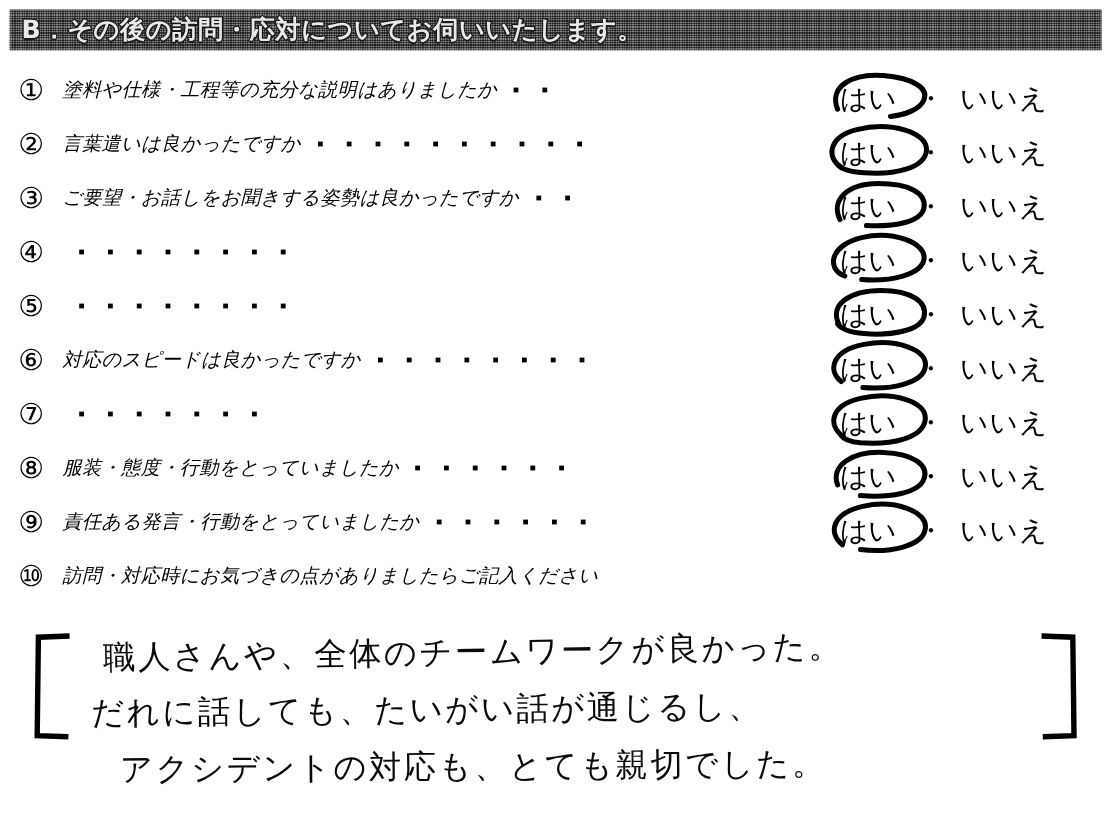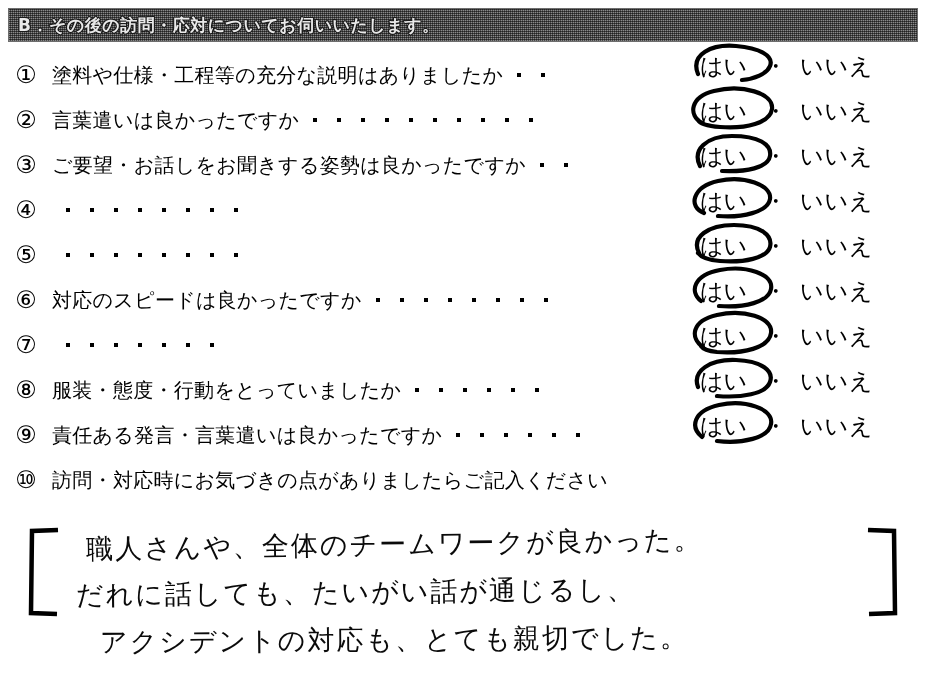--- a/index.html
+++ b/index.html
@@ -26,21 +26,21 @@
     background-color: #8a8a8a;
     background-image:
       repeating-linear-gradient(0deg, rgba(0,0,0,0.55) 0px, rgba(0,0,0,0.55) 1px, rgba(255,255,255,0.0) 1px, rgba(255,255,255,0.0) 2px),
       repeating-linear-gradient(90deg, rgba(0,0,0,0.45) 0px, rgba(0,0,0,0.45) 1px, rgba(255,255,255,0.0) 1px, rgba(255,255,255,0.0) 2px);
     box-shadow: inset 0 0 0 1px #6d6d6d;
     display: flex;
     align-items: center;
     overflow: hidden;
   }
   #section-header-title {
-    font-size: 17px;
+    font-size: 21px;
     line-height: 30px;
     font-weight: bold;
     letter-spacing: 0.5px;
     padding-left: 10px;
     color: #e9e9e9;
     -webkit-text-stroke: 1.6px #111111;
     paint-order: stroke fill;
     text-shadow:
       1px 0 0 #1a1a1a, -1px 0 0 #1a1a1a,
       0 1px 0 #1a1a1a, 0 -1px 0 #1a1a1a;
@@ -61,24 +61,25 @@
     align-items: center;
   }
   .q-number {
     width: 52px;
     text-align: center;
     font-size: 24px;
     line-height: 28px;
     flex: 0 0 52px;
   }
   .q-text {
-    font-size: 20px;
+    font-size: 16px;
     line-height: 28px;
     white-space: nowrap;
     letter-spacing: 0.3px;
+    font-style: italic;
   }
   .q-dots {
     flex: 0 0 auto;
     margin-left: 14px;
     display: flex;
     align-items: center;
     height: 28px;
   }
   .q-dots .dot {
     width: 4px;
@@ -87,21 +88,21 @@
     margin-right: 20px;
   }
 
   
   .q-answers {
     position: absolute;
     right: 10px;
     top: 0;
     height: 45px;
     display: flex;
-    align-items: flex-start;
+    align-items: flex-end;
     font-size: 23px;
     line-height: 28px;
   }
   .ans-yes-wrap {
     position: relative;
     display: inline-block;
     padding: 0 3px;
   }
   .ans-sep {
     margin: 0 13px 0 14px;
@@ -335,21 +336,21 @@
             <svg viewBox="0 0 96 47" preserveAspectRatio="none">
               <path d="M14 32 C8 16, 26 4, 52 5 C78 6, 90 16, 86 27 C82 39, 57 43, 33 41"></path>
             </svg>
           </span></span>
         <span class="ans-sep">・</span>
         <span class="ans-no">いいえ</span>
       </span>
     </div>
     <div class="question-row">
       <span class="q-number">⑨</span>
-      <span class="q-text">責任ある発言・言葉遣いは良かったですか</span>
+      <span class="q-text">責任ある発言・行動をとっていましたか</span>
       <span class="q-dots">
         <span class="dot"></span>
         <span class="dot"></span>
         <span class="dot"></span>
         <span class="dot"></span>
         <span class="dot"></span>
         <span class="dot"></span>
       </span>
       <span class="q-answers">
         <span class="ans-yes-wrap"><span>はい</span><span class="hand-circle">

